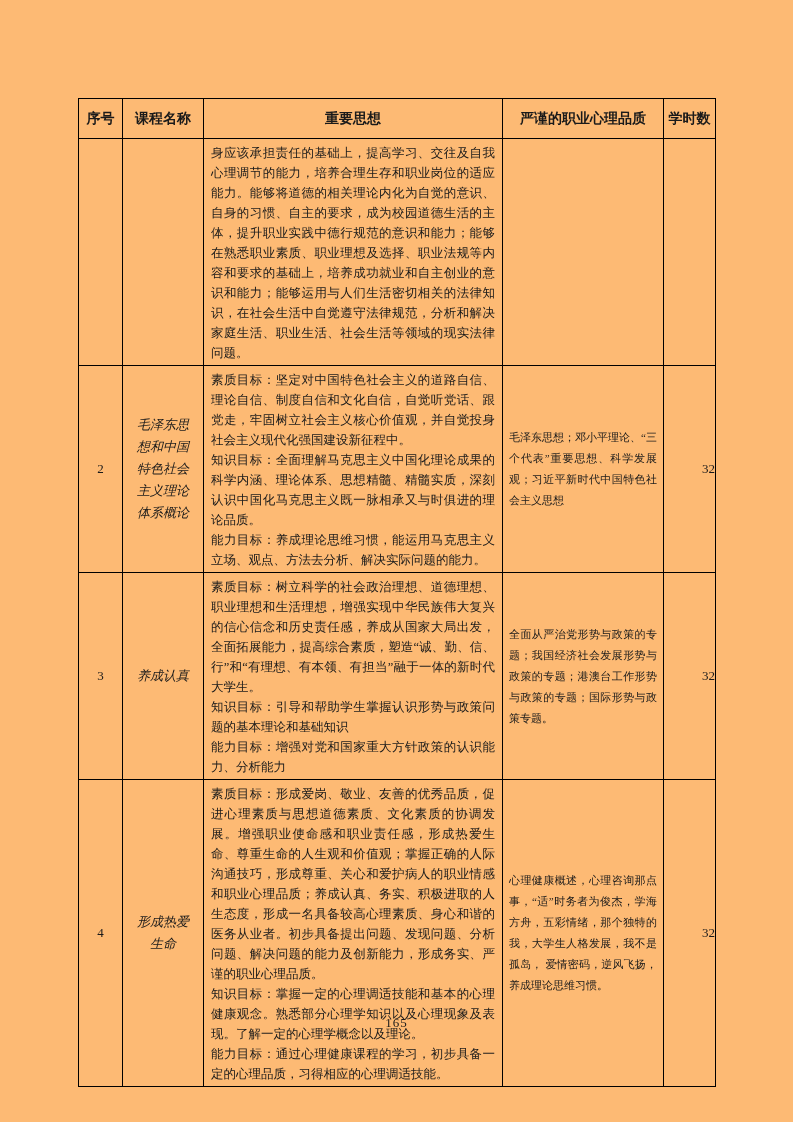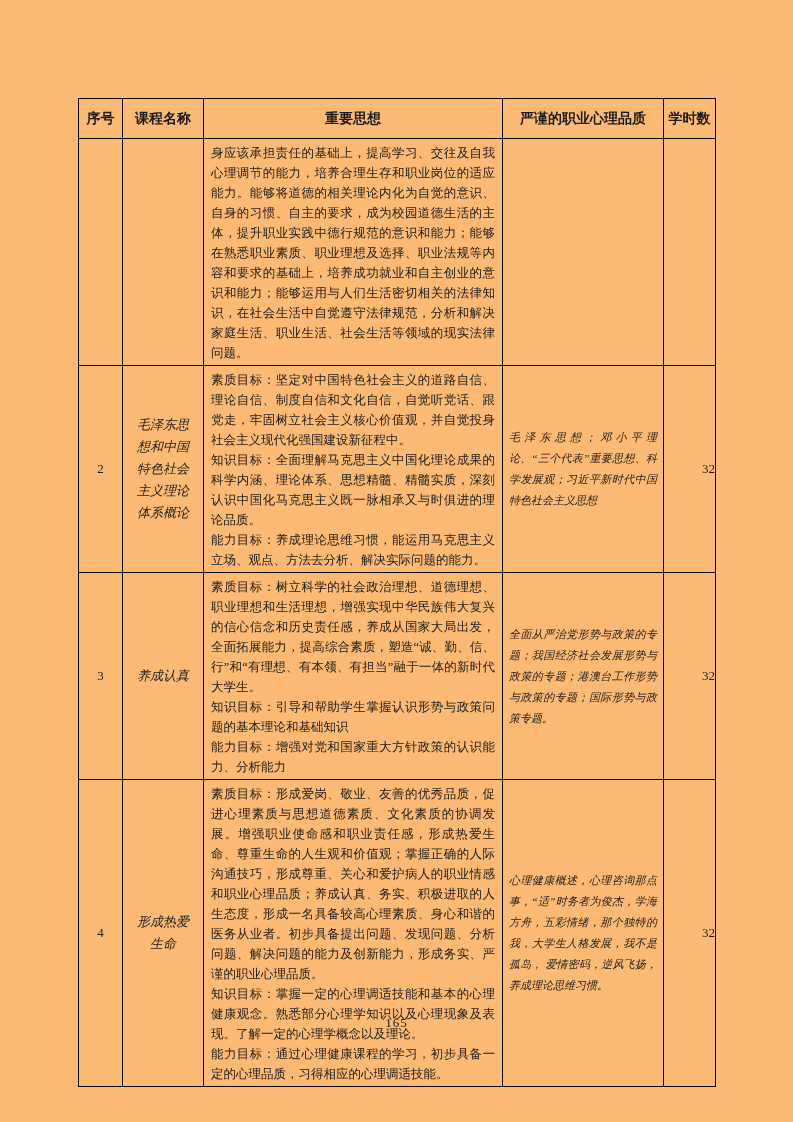--- a/index.html
+++ b/index.html
@@ -48,21 +48,20 @@
     line-height: 20px;
     padding: 4px 7px 2px 7px;
     white-space: pre-line;
   }
   td.cell-content {
     vertical-align: middle;
     text-align: justify;
     font-size: 11px;
     line-height: 21px;
     padding: 2px 6px;
-    font-style: italic;
   }
   td.cell-hours {
     text-align: right; vertical-align: middle;
     font-size: 13px;
   }
   tr.row-cont  td { height: 194px; }
   tr.row-2     td { height: 181px; }
   tr.row-3     td { height: 178px; }
   tr.row-4     td { height: 279px; }
 

